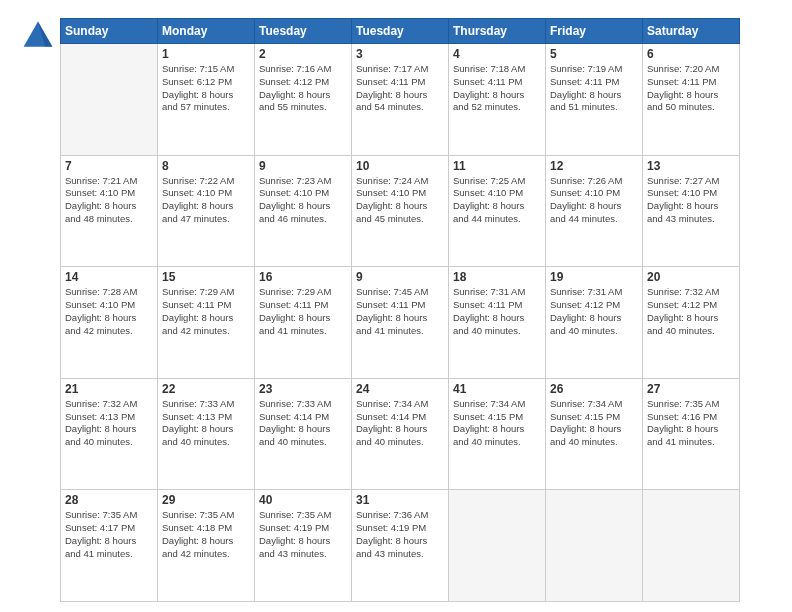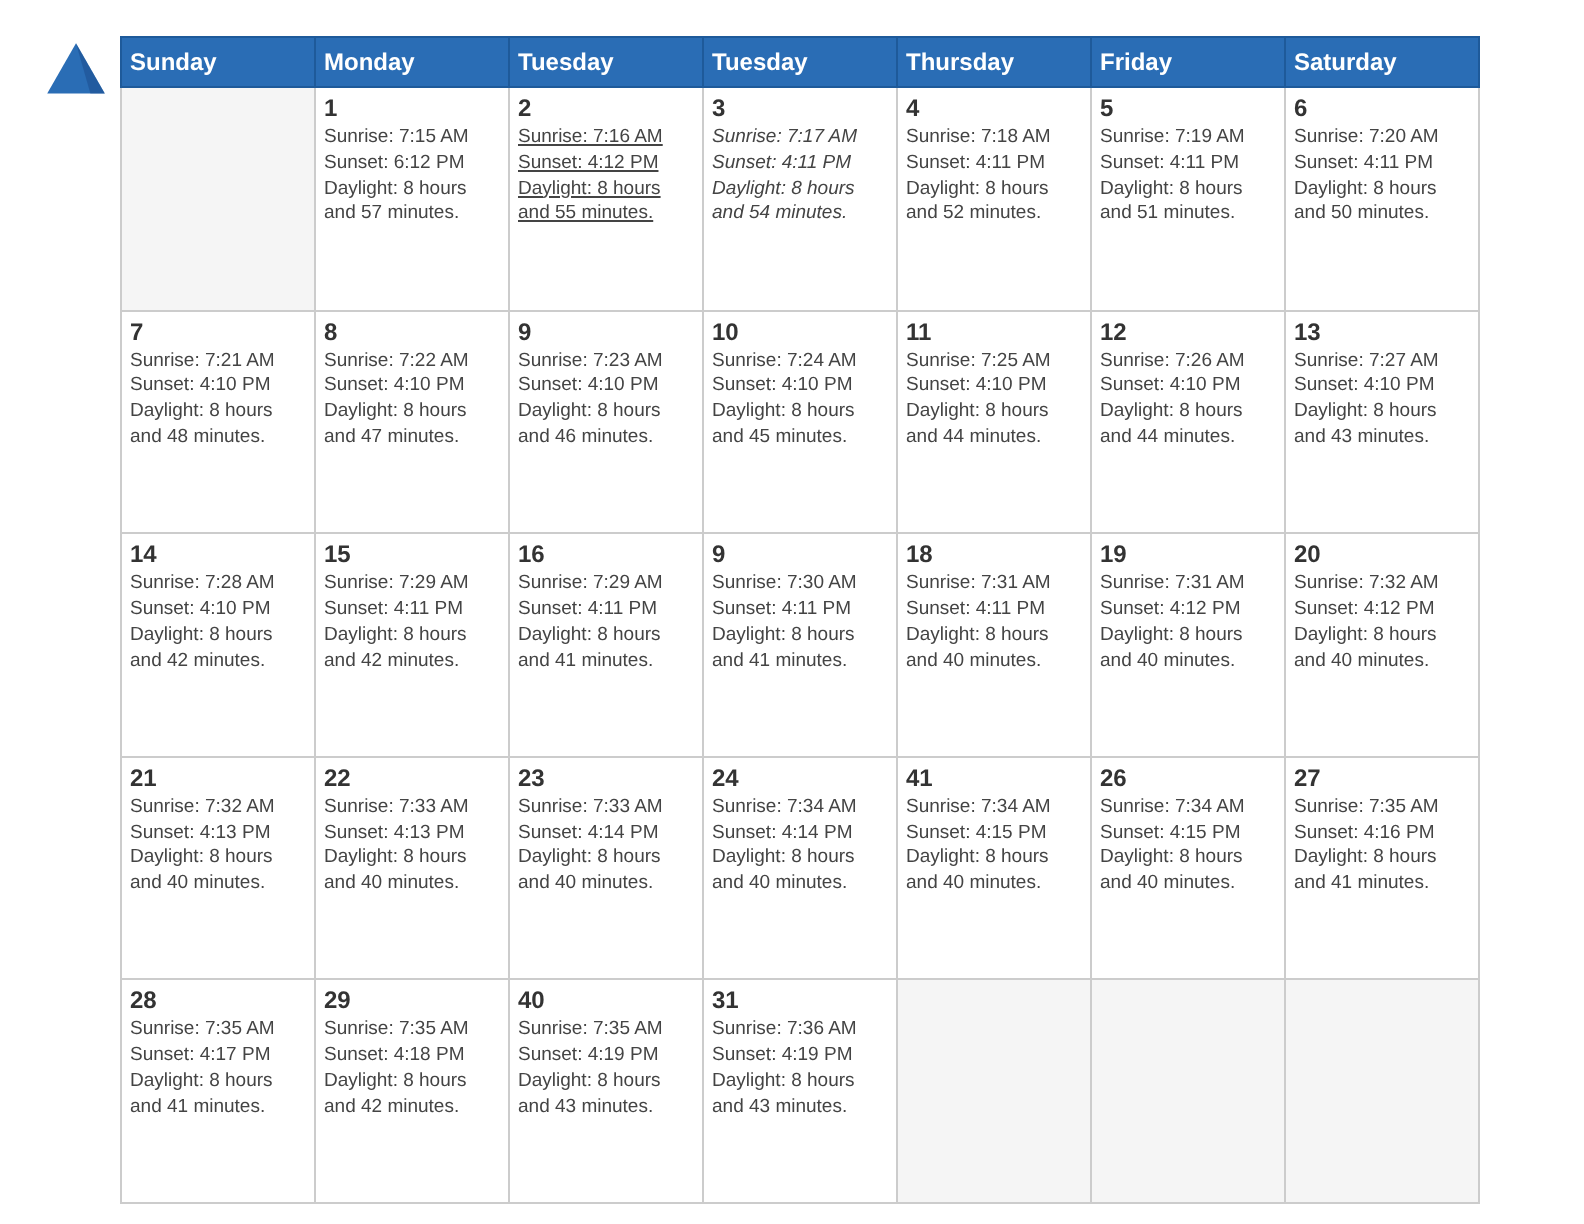--- a/index.html
+++ b/index.html
@@ -142,28 +142,28 @@
           <td class="empty"></td>
           <td>
             <span class="day-number">1</span>
             <div class="day-info" style="white-space: pre-line;">Sunrise: 7:15 AM
 Sunset: 6:12 PM
 Daylight: 8 hours
 and 57 minutes.</div>
           </td>
           <td>
             <span class="day-number">2</span>
-            <div class="day-info" style="white-space: pre-line; text-decoration: underline;">Sunrise: 7:16 AM
+            <div class="day-info" style="white-space: pre-line;">Sunrise: 7:16 AM
 Sunset: 4:12 PM
 Daylight: 8 hours
 and 55 minutes.</div>
           </td>
           <td>
             <span class="day-number">3</span>
-            <div class="day-info" style="white-space: pre-line; font-style: italic;">Sunrise: 7:17 AM
+            <div class="day-info" style="white-space: pre-line;">Sunrise: 7:17 AM
 Sunset: 4:11 PM
 Daylight: 8 hours
 and 54 minutes.</div>
           </td>
           <td>
             <span class="day-number">4</span>
             <div class="day-info" style="white-space: pre-line;">Sunrise: 7:18 AM
 Sunset: 4:11 PM
 Daylight: 8 hours
 and 52 minutes.</div>
@@ -251,21 +251,21 @@
           </td>
           <td>
             <span class="day-number">16</span>
             <div class="day-info" style="white-space: pre-line;">Sunrise: 7:29 AM
 Sunset: 4:11 PM
 Daylight: 8 hours
 and 41 minutes.</div>
           </td>
           <td>
             <span class="day-number">9</span>
-            <div class="day-info" style="white-space: pre-line;">Sunrise: 7:30 AM
+            <div class="day-info" style="white-space: pre-line;">Sunrise: 7:45 AM
 Sunset: 4:11 PM
 Daylight: 8 hours
 and 41 minutes.</div>
           </td>
           <td>
             <span class="day-number">18</span>
             <div class="day-info" style="white-space: pre-line;">Sunrise: 7:31 AM
 Sunset: 4:11 PM
 Daylight: 8 hours
 and 40 minutes.</div>

